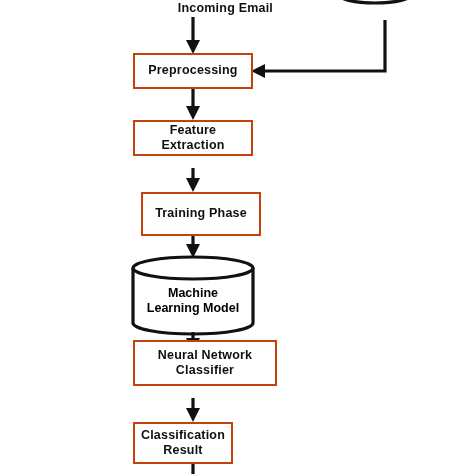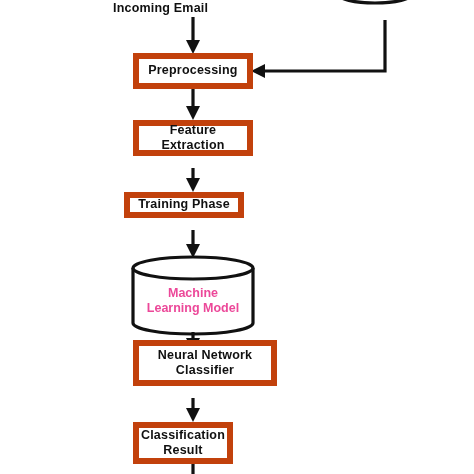--- a/index.html
+++ b/index.html
@@ -16,21 +16,21 @@
     width: 474px;
     height: 474px;
     background: #ffffff;
     overflow: hidden;
   }
   
   .node-box {
     position: absolute;
     box-sizing: border-box;
     background: #ffffff;
-    border: 6px solid #c2410c;
+    border: 2px solid #c2410c;
     display: flex;
     align-items: center;
     justify-content: center;
     text-align: center;
   }
   .node-box .node-label {
     font-family: "Liberation Sans", sans-serif;
     font-weight: bold;
     font-size: 12.5px;
     line-height: 1.22;
@@ -41,21 +41,21 @@
   }
   
   .free-label {
     position: absolute;
     font-family: "Liberation Sans", sans-serif;
     font-weight: bold;
     font-size: 12.5px;
     line-height: 1.2;
     color: #101010;
     letter-spacing: 0.2px;
-    text-align: left;
+    text-align: right;
     white-space: nowrap;
   }
   
   #vector {
     position: absolute;
     left: 0;
     top: 0;
     width: 474px;
     height: 474px;
     pointer-events: none;
@@ -139,28 +139,28 @@
 
   <div class="node-box" style="left:133px; top:53px; width:120px; height:36px;">
     <span class="node-label">Preprocessing</span>
   </div>
 
   <div class="node-box" style="left:133px; top:120px; width:120px; height:36px;">
     <span class="node-label">Feature
 Extraction</span>
   </div>
 
-  <div class="node-box" style="left:124px; top:192px; width:120px; height:26px;align-items:center;">
+  <div class="node-box" style="left:141px; top:192px; width:120px; height:44px;align-items:center;">
     <span class="node-label">Training Phase</span>
   </div>
 
   <div style="position:absolute; left:133px; top:268px; width:120px; height:66px;
               display:flex; align-items:center; justify-content:center; text-align:center;">
     <span class="node-label" style="font-family:'Liberation Sans',sans-serif; font-weight:bold; font-size:12.5px;
-                 line-height:1.22; color:#ec4899; white-space:pre-line;">Machine
+                 line-height:1.22; color:#000000; white-space:pre-line;">Machine
 Learning Model</span>
   </div>
 
   <div class="node-box" style="left:133px; top:340px; width:144px; height:46px;">
     <span class="node-label">Neural Network
 Classifier</span>
   </div>
 
   <div class="node-box" style="left:133px; top:422px; width:100px; height:42px;">
     <span class="node-label">Classification

